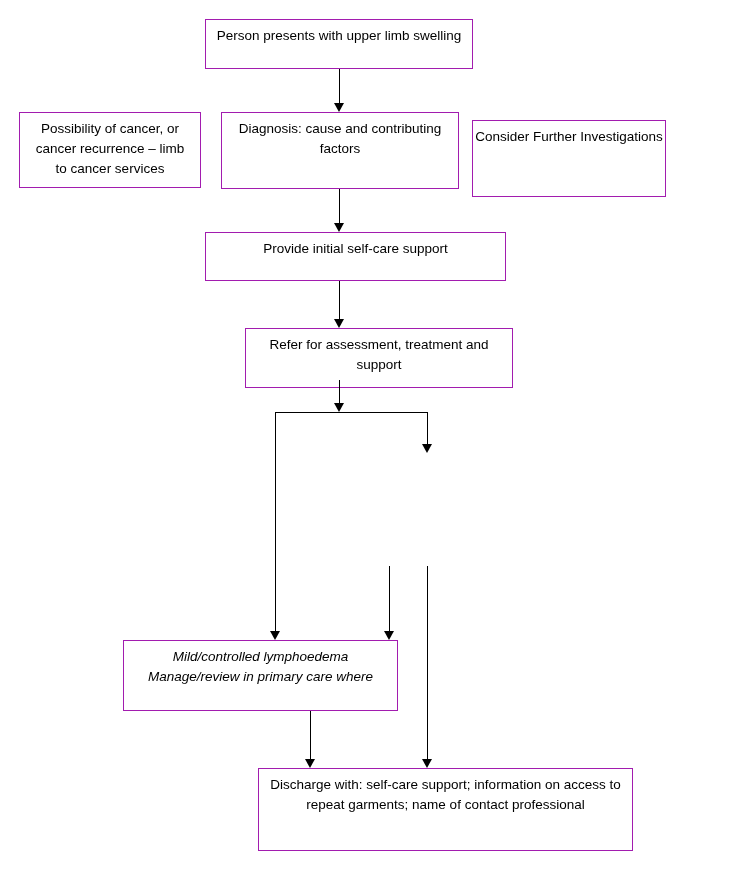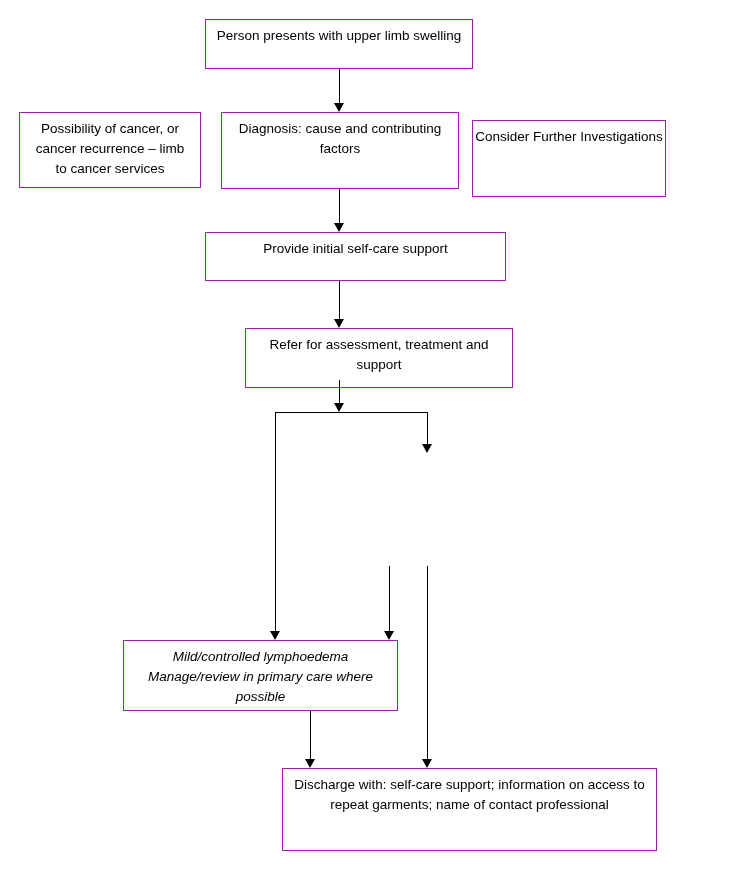--- a/index.html
+++ b/index.html
@@ -34,21 +34,21 @@
   }
   
   #n0 { left: 205px; top: 19px;  width: 268px; height: 50px; }
   #n1 { left: 19px;  top: 112px; width: 182px; height: 76px; }
   #n2 { left: 221px; top: 112px; width: 238px; height: 77px; }
   #n3 { left: 472px; top: 120px; width: 194px; height: 77px; }
   #n4 { left: 205px; top: 232px; width: 301px; height: 49px; }
   #n5 { left: 205px; top: 328px; width: 268px; height: 60px; margin-left: 40px; }
   #n6 { left: 380px; top: 453px; width: 237px; height: 113px; }
   #n7 { left: 123px; top: 640px; width: 275px; height: 71px; font-style: italic; }
-  #n8 { left: 258px; top: 768px; width: 375px; height: 83px; margin-left: 24px; }
+  #n8 { left: 258px; top: 768px; width: 375px; height: 83px; }
   
   #l1  { left: 339px; top: 69px;  height: 34px; }
   #a1  { left: 334px; top: 103px; }
   #l2  { left: 339px; top: 189px; height: 34px; }
   #a2  { left: 334px; top: 223px; }
   #l3  { left: 339px; top: 281px; height: 38px; }
   #a3  { left: 334px; top: 319px; }
   #l4  { left: 339px; top: 380px; height: 23px; }
   #a4  { left: 334px; top: 403px; }
   #l5  { left: 275px; top: 412px; width: 153px; }
@@ -93,21 +93,20 @@
 
   <div class="node" id="n5">
     <span>Refer for assessment, treatment and</span>
     <span>support</span>
   </div>
 
 
   <div class="node" id="n7">
     <span>Mild/controlled lymphoedema</span>
     <span>Manage/review in primary care where</span>
-    <span>possible</span>
   </div>
 
   <div class="node" id="n8">
     <span>Discharge with: self-care support; information on access to</span>
     <span>repeat garments; name of contact professional</span>
   </div>
 
   <div class="vline" id="l1"></div>
   <div class="arrow-down" id="a1"></div>
 

